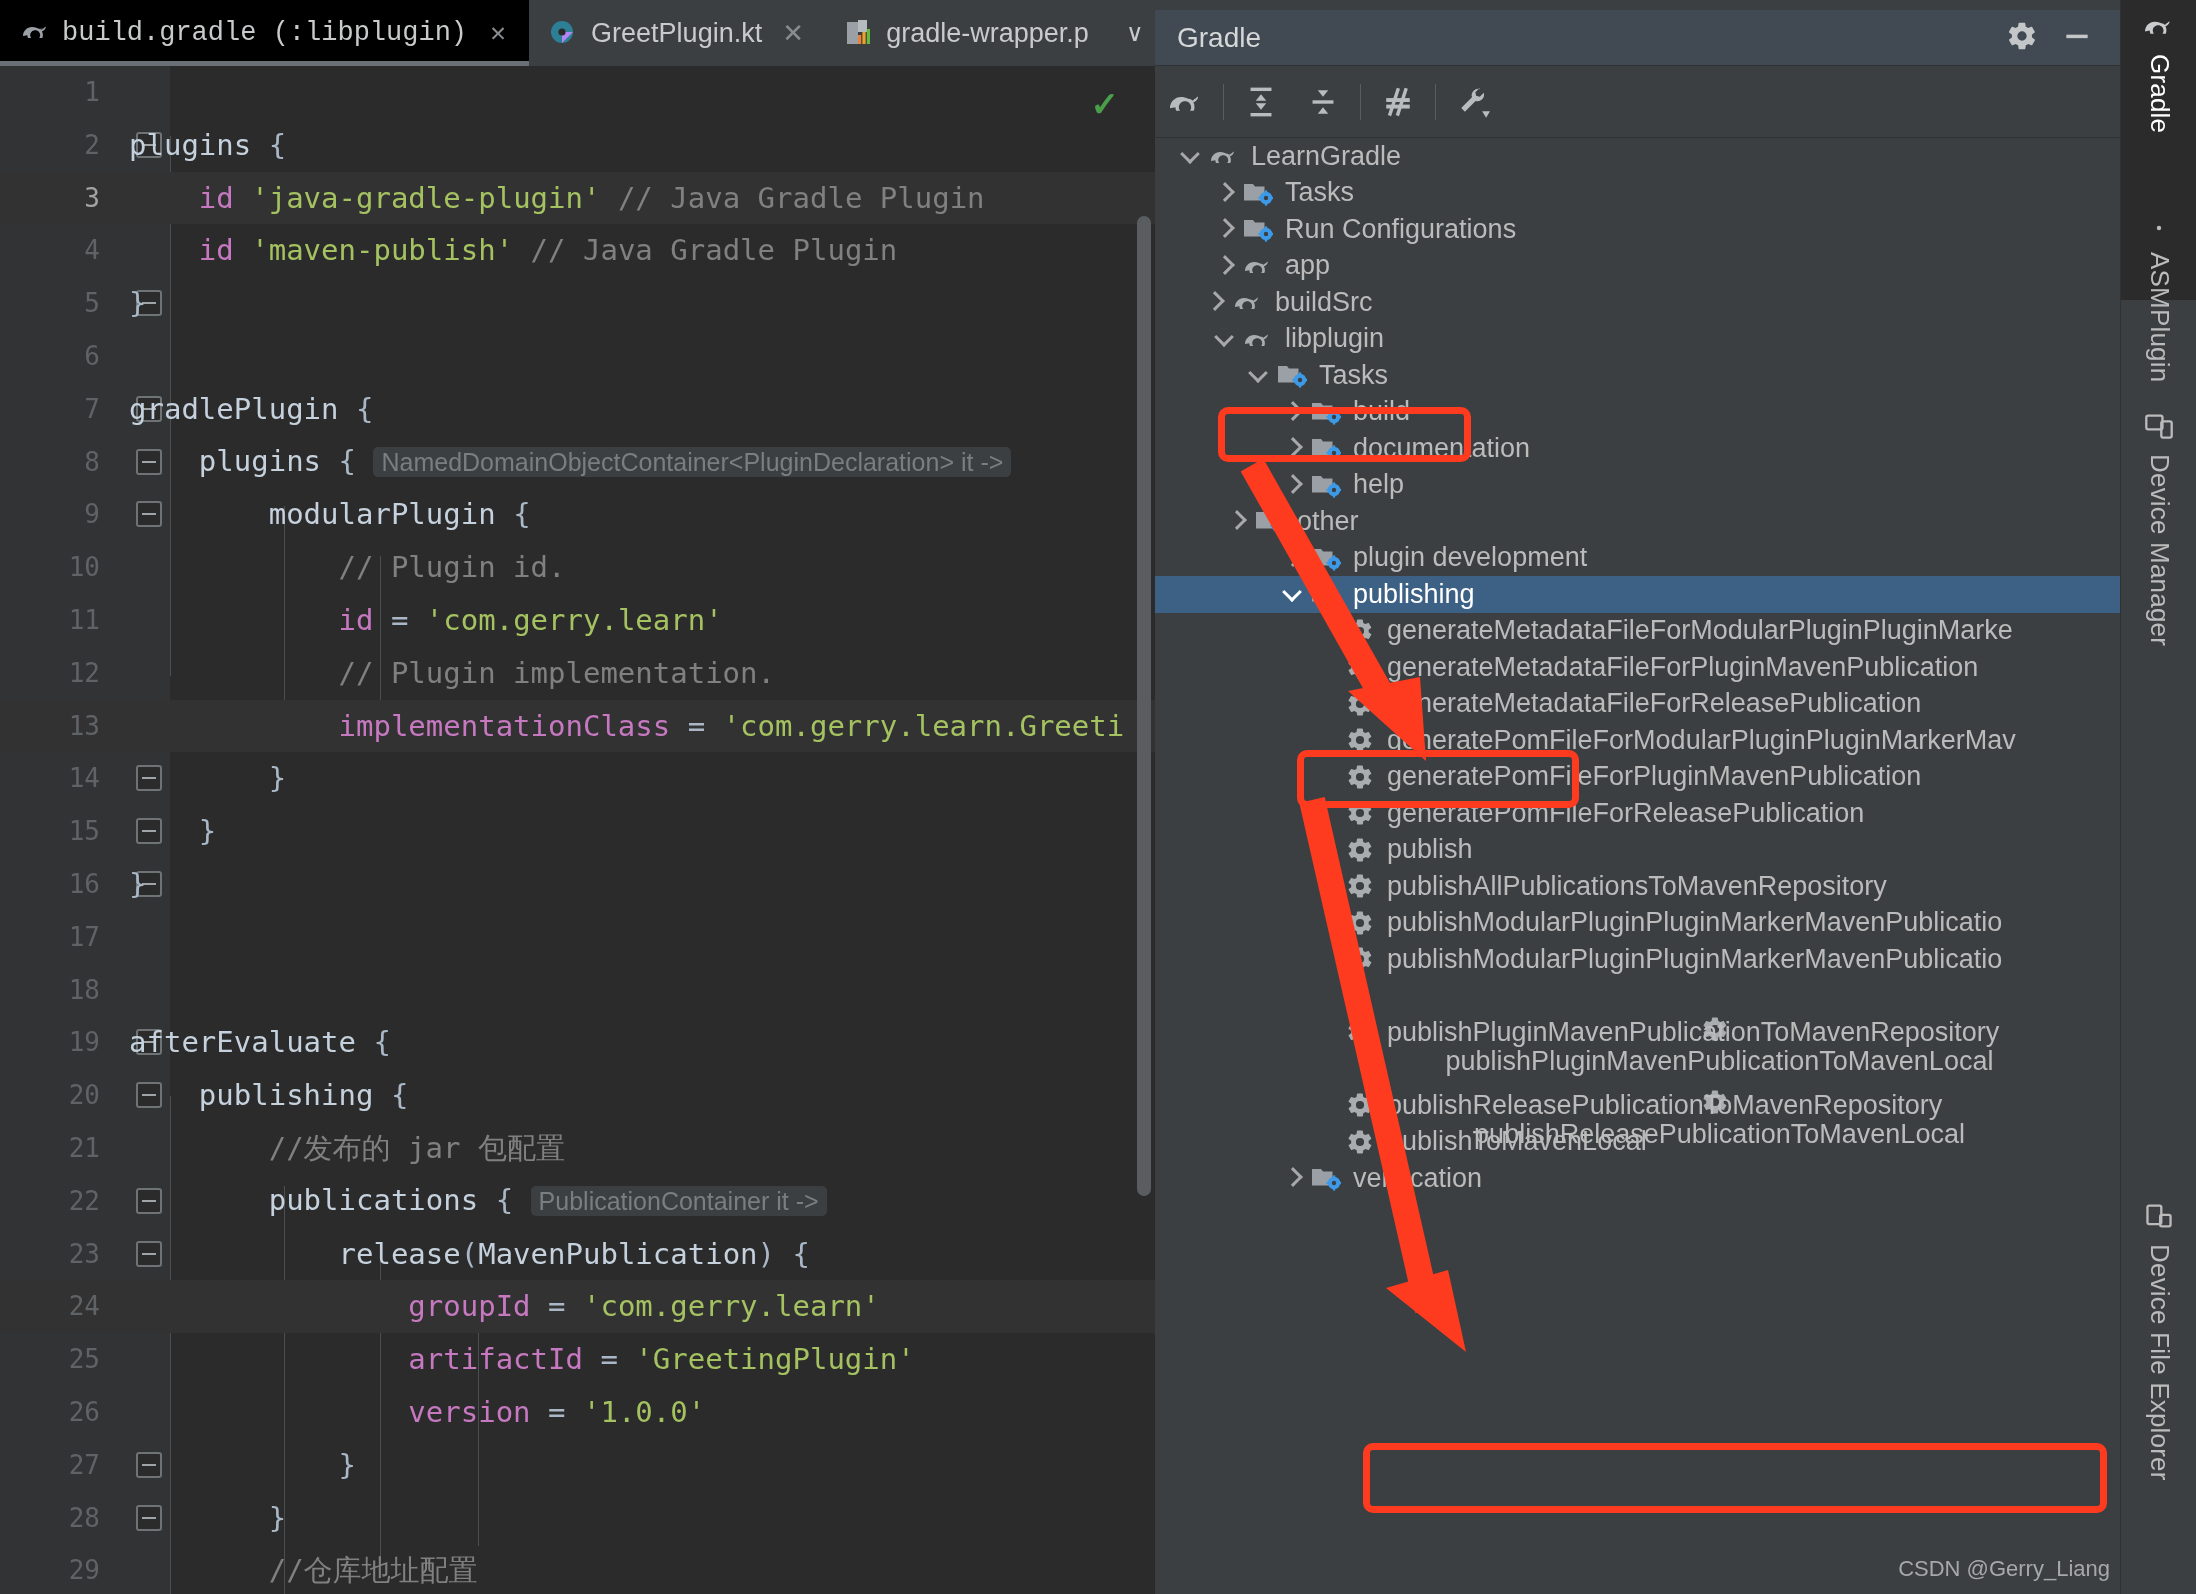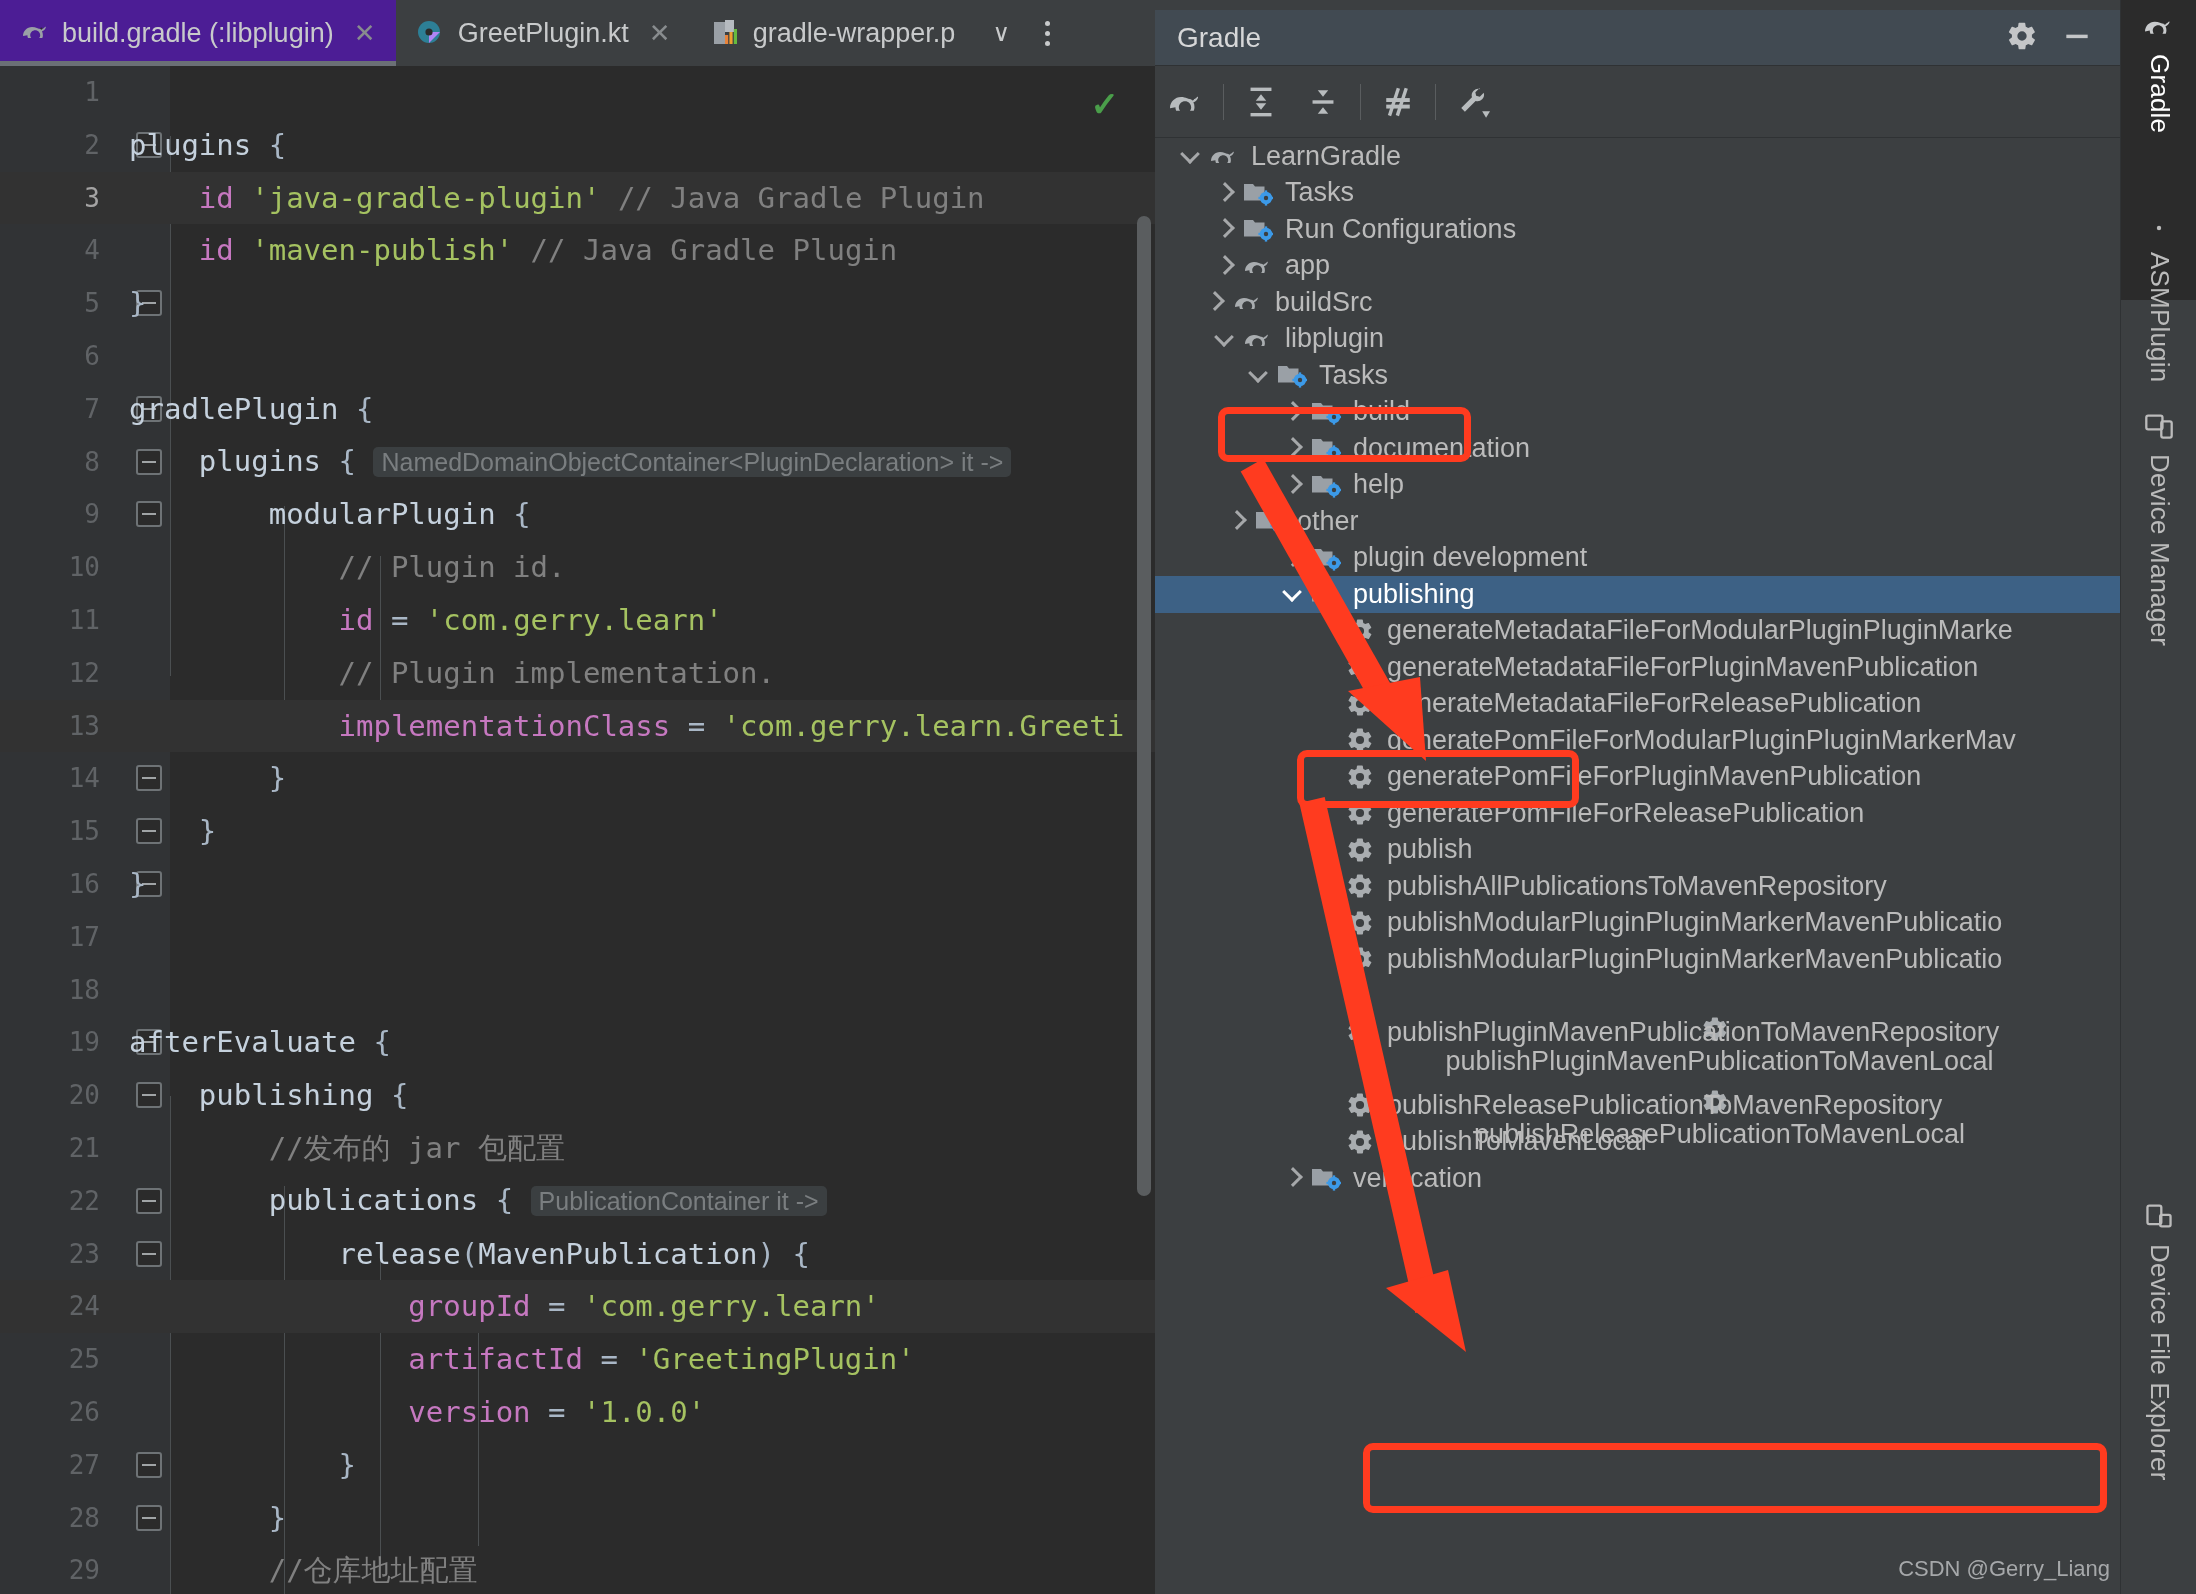--- a/index.html
+++ b/index.html
@@ -18,21 +18,21 @@
   }
   #tabbar {
     position: absolute; left: 0; top: 0; width: 1155px; height: 66px;
     background: #3c3f41; display: flex; align-items: stretch;
   }
   .tab {
     display: flex; align-items: center; gap: 12px;
     padding: 0 18px 0 20px; height: 66px; position: relative;
     font-size: 27px; color: #bbbbbb; white-space: nowrap;
   }
-  .tab.active { background: #4c1d95; }
+  .tab.active { background: #000000; font-family: Liberation Mono, monospace; }
   .tab.active::after {
     content: ""; position: absolute; left: 0; right: 0; bottom: 0;
     height: 5px; background: #6b7076;
   }
   .tab-label { font-size: 27px; color: #c8cacb; }
   .tab-close {
     font-size: 26px; color: #888c8e; margin-left: 6px;
     width: 26px; text-align: center;
   }
   .tab-icon { width: 30px; height: 30px; display: block; flex: 0 0 30px; }

